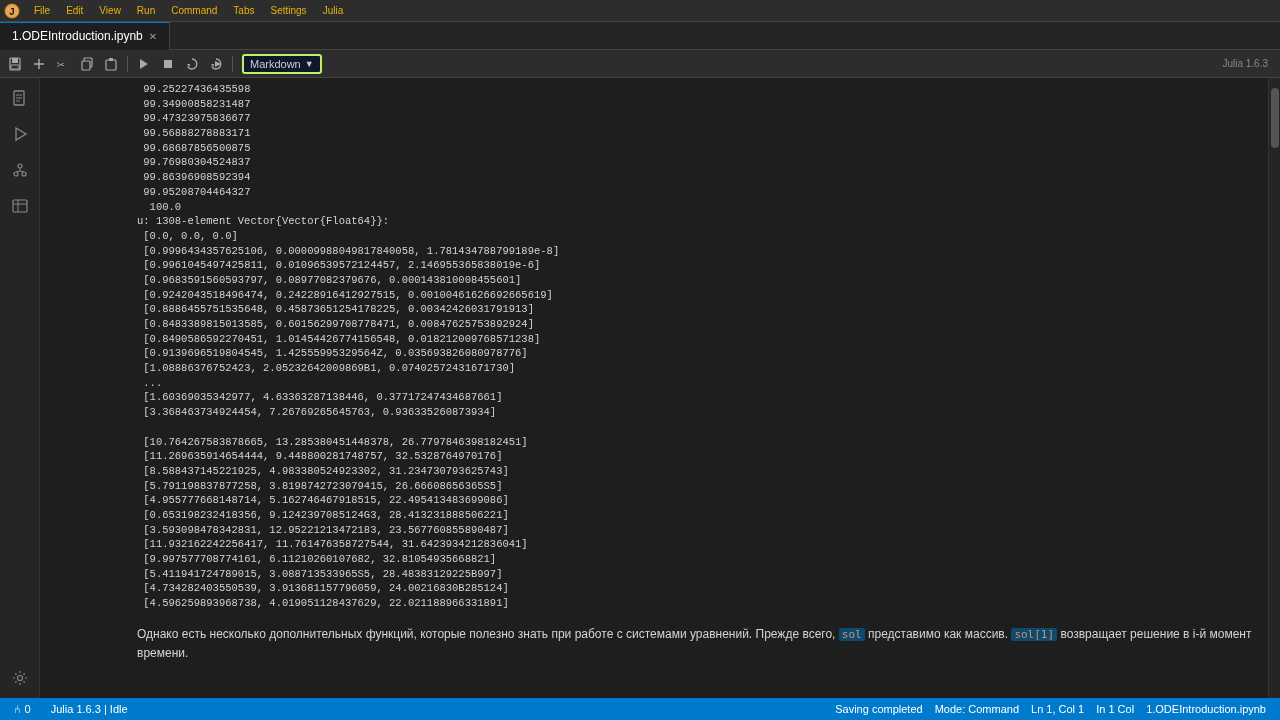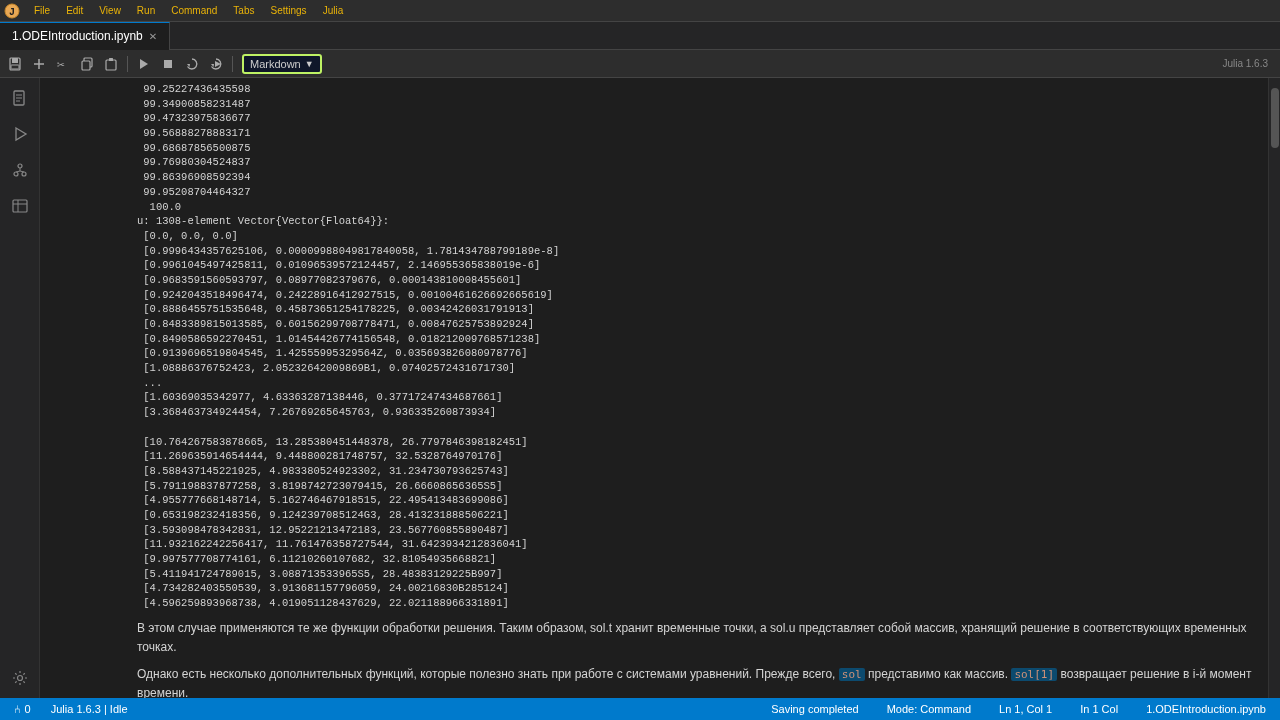--- a/index.html
+++ b/index.html
@@ -242,21 +242,21 @@
       padding: 0 6px;
       height: 22px;
       display: flex;
       align-items: center;
       cursor: pointer;
     }
     .status-right {
       margin-left: auto;
       display: flex;
       align-items: flex-end;
-      gap: 16px;
+      gap: 0;
     }
 
     
     .long-output {
       font-size: 10.5px;
       line-height: 1.4;
       color: #d4d4d4;
     }
   </style>
 </head>
@@ -427,21 +427,20 @@
  [3.593098478342831, 12.95221213472183, 23.567760855890487]
  [11.932162242256417, 11.761476358727544, 31.6423934212836041]
  [9.997577708774161, 6.11210260107682, 32.81054935668821]
  [5.411941724789015, 3.088713533965S5, 28.48383129225B997]
  [4.734282403550539, 3.913681157796059, 24.00216830B285124]
  [4.596259893968738, 4.019051128437629, 22.021188966331891]</div>
     </div>
 
     <div class="cell">
       <div class="cell-prompt"></div>
-      <div class="cell-content text-block">В этом случае применяются те же функции обработки решения. Таким образом, sol.t хранит временные точки, а sol.u представляет собой массив, хранящий решение в соответствующих временных точках.</div>
     </div>
 
     <div class="cell">
       <div class="cell-prompt"></div>
       <div class="cell-content text-block">Однако есть несколько дополнительных функций, которые полезно знать при работе с системами уравнений. Прежде всего, <span class="inline-code">sol</span> представимо как массив. <span class="inline-code">sol[1]</span> возвращает решение в i-й момент времени.</div>
     </div>
 
   </div>
 
   <div id="right-scrollbar">

